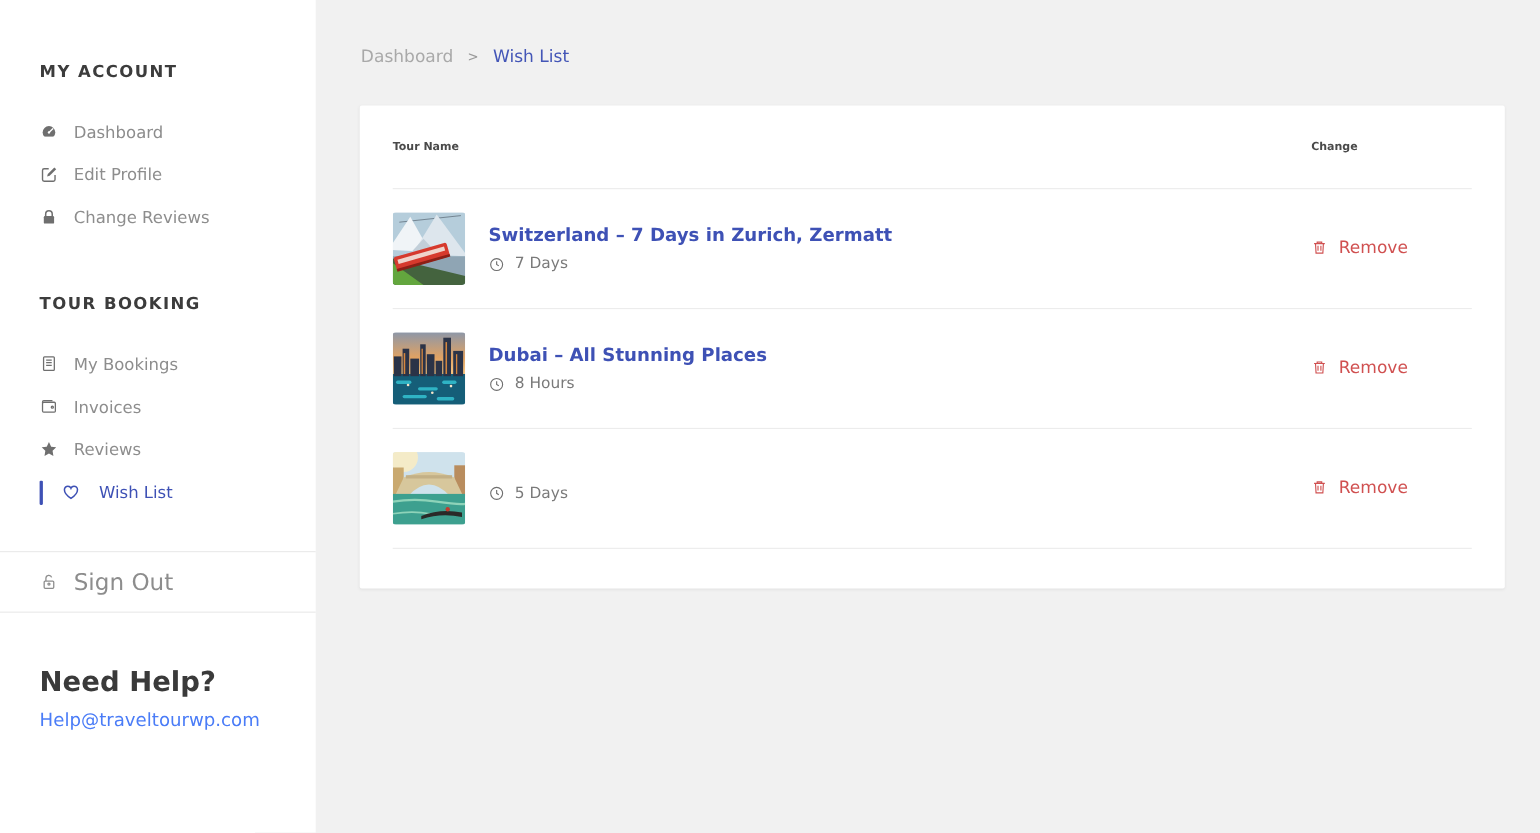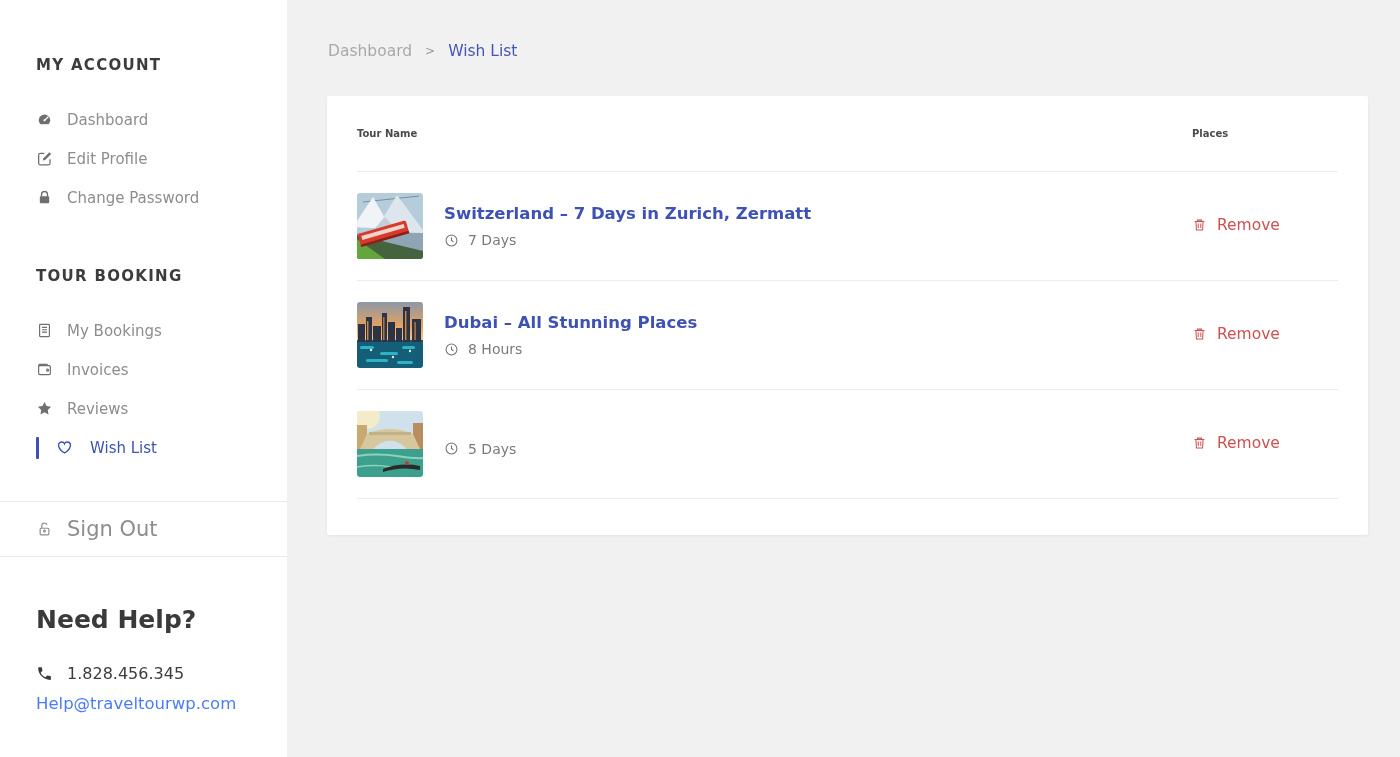--- a/index.html
+++ b/index.html
@@ -137,21 +137,21 @@
         </span>
         <span>Edit Profile</span>
       </li>
       <li>
         <span class="nav-icon">
           <svg viewBox="0 0 16 16">
               <path d="M5.2 7.2V5.2a2.8 2.8 0 0 1 5.6 0v2" fill="none" stroke="currentColor" stroke-width="1.3"></path>
               <rect x="3.6" y="6.9" width="8.8" height="6.5" rx="1" fill="currentColor"></rect>
             </svg>
         </span>
-        <span>Change Password</span>
+        <span>Change Reviews</span>
       </li>
     </ul>
 
     <div class="side-heading section-2">TOUR BOOKING</div>
 
     <ul class="side-nav">
       <li>
         <span class="nav-icon">
           <svg viewBox="0 0 16 16" fill="none" stroke="currentColor" stroke-width="1.1">
               <rect x="3.4" y="2.2" width="9.2" height="11.6" rx="0.8"></rect>
@@ -196,44 +196,36 @@
             <path d="M5.4 6.8V4.4a2.5 2.5 0 0 1 4.9-.7"></path>
             <rect x="3.9" y="6.8" width="8.2" height="6.2" rx="0.9"></rect>
             <circle cx="8" cy="9.4" r="0.9"></circle>
           </svg>
       </span>
       <span>Sign Out</span>
     </div>
     <hr class="side-divider">
 
     <div class="help-heading">Need Help?</div>
-    <div class="phone-row">
-      <span class="nav-icon">
-        <svg viewBox="0 0 24 24">
-            <path fill="currentColor" d="M6.62 10.79c1.44 2.83 3.76 5.14 6.59 6.59l2.2-2.2c.27-.27.67-.36 1.02-.24 1.12.37 2.33.57 3.57.57.55 0 1 .45 1 1V20c0 .55-.45 1-1 1-9.39 0-17-7.61-17-17 0-.55.45-1 1-1h3.5c.55 0 1 .45 1 1 0 1.25.2 2.45.57 3.57.11.35.03.74-.25 1.02l-2.2 2.2z"></path>
-          </svg>
-      </span>
-      <span>1.828.456.345</span>
-    </div>
     <div class="email-link">Help@traveltourwp.com</div>
   </aside>
 
   <main class="main">
 
     <div class="breadcrumb">
       <span class="crumb-parent">Dashboard</span>
       <span class="crumb-sep">&gt;</span>
       <span class="crumb-current">Wish List</span>
     </div>
 
     <div class="card">
 
       <div class="thead">
         <div class="col-name">Tour Name</div>
-        <div class="col-action">Places</div>
+        <div class="col-action">Change</div>
       </div>
 
       <div class="trow">
         <div class="thumb">
           <svg viewBox="0 0 66 66">
             <rect width="66" height="66" fill="#b5cddb"></rect>
             <line x1="6" y1="9" x2="62" y2="3" stroke="#6b7b88" stroke-width="0.8"></line>
             <polygon points="-4,34 16,4 34,36" fill="#f0f4f7"></polygon>
             <polygon points="18,38 40,2 68,40" fill="#dde6ed"></polygon>
             <polygon points="8,46 28,24 50,48" fill="#c2cfd9"></polygon>

